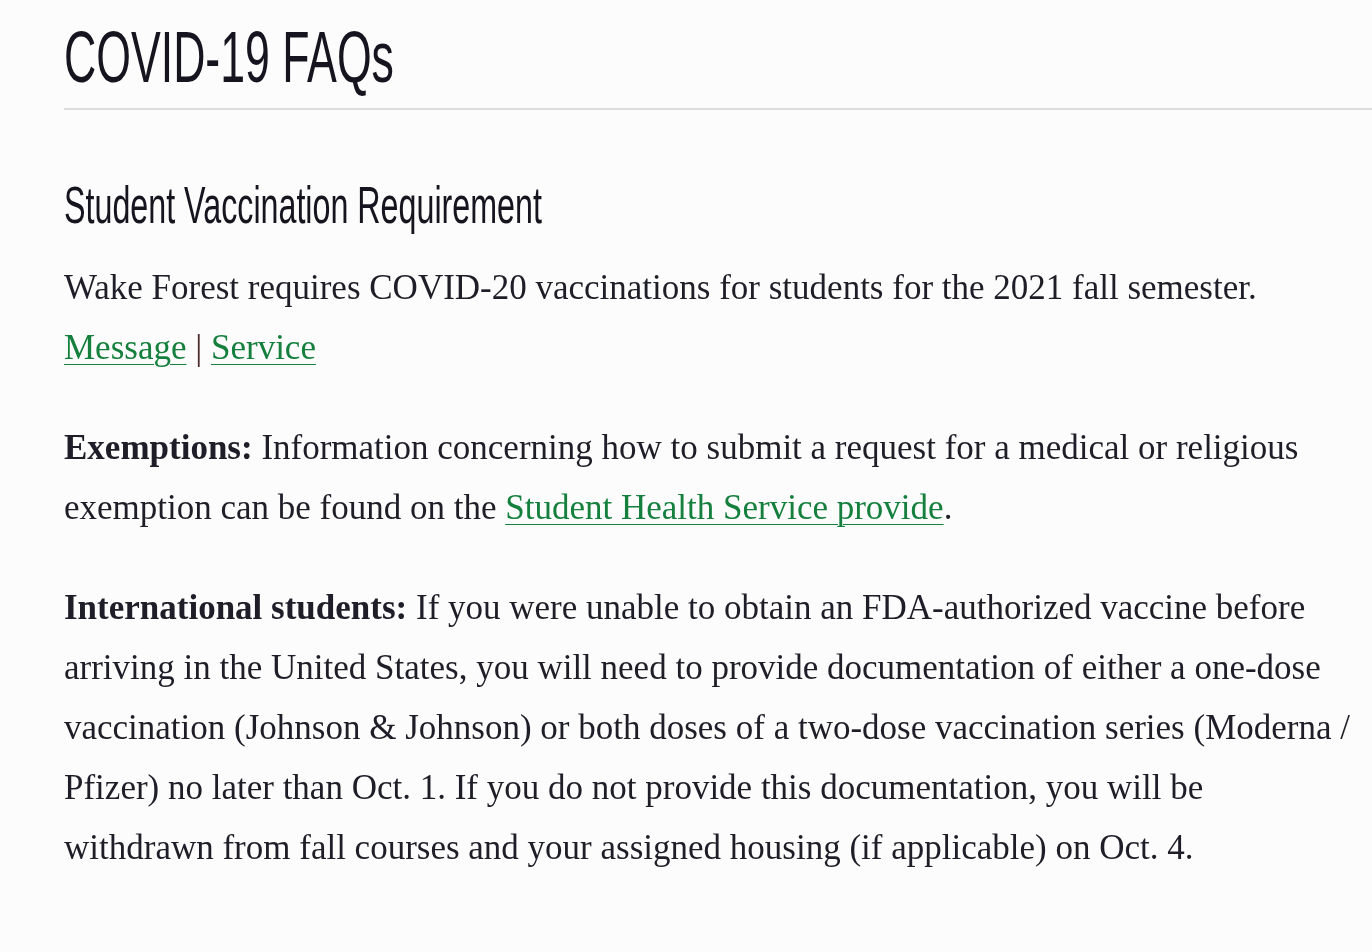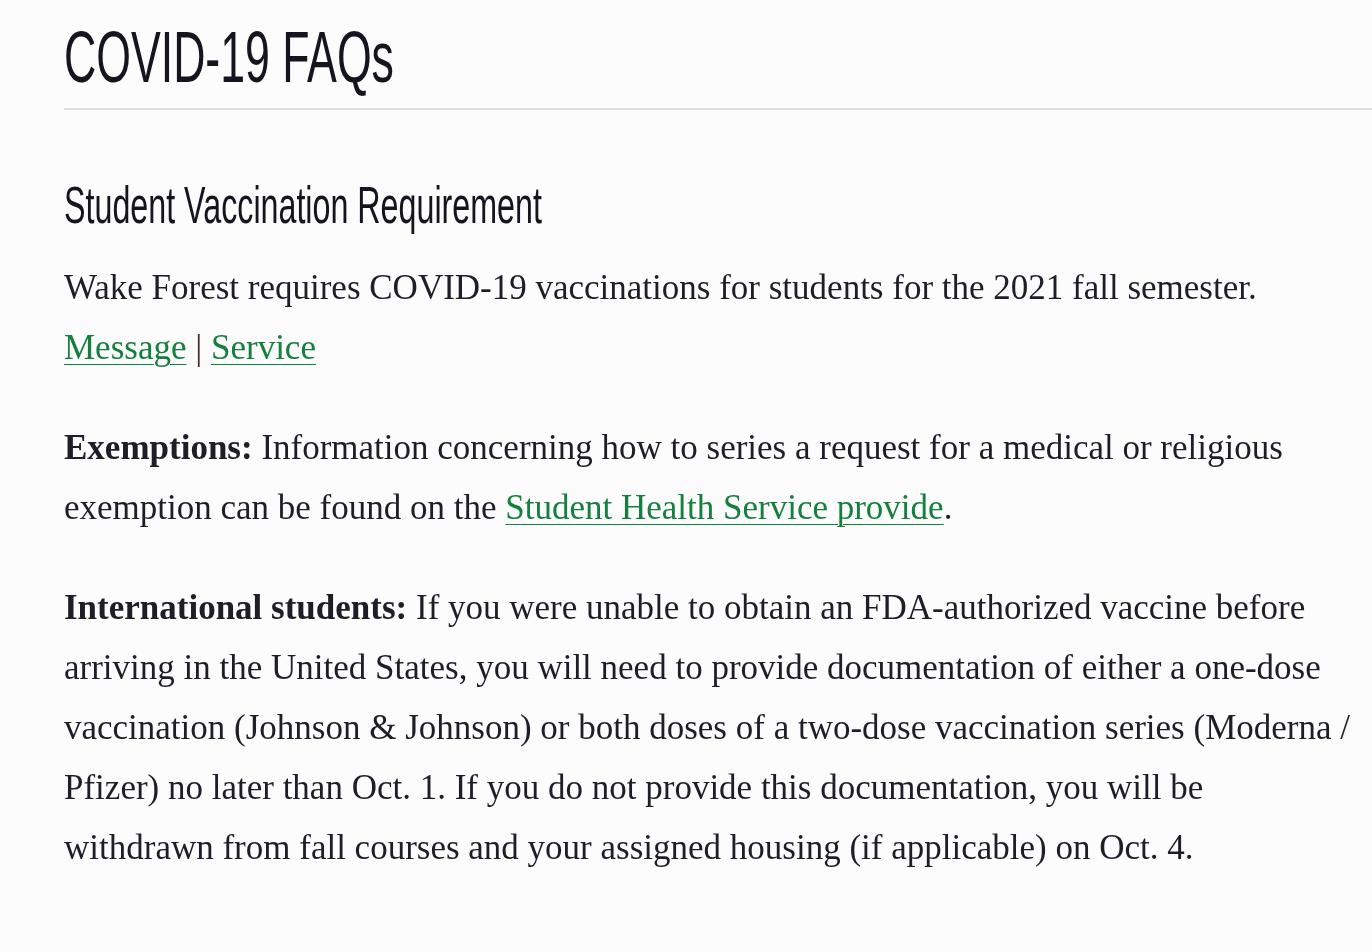--- a/index.html
+++ b/index.html
@@ -35,18 +35,18 @@
   </style>
 </head>
 <body>
 
 <div class="page">
   <h1 class="page-title">COVID-19 FAQs</h1>
   <div class="title-rule"></div>
 
   <h2 class="section-title">Student Vaccination Requirement</h2>
 
-  <p class="body-text p1"><span>Wake Forest requires COVID-19 vaccinations for students for the 2021 fall semester. </span><a class="link" href="#">Message</a><span class="sep"> | </span><a class="link" href="#">Service</a></p>
+  <p class="body-text p1"><span>Wake Forest requires COVID-20 vaccinations for students for the 2021 fall semester. </span><a class="link" href="#">Message</a><span class="sep"> | </span><a class="link" href="#">Service</a></p>
 
-  <p class="body-text p2"><b>Exemptions:</b><span> Information concerning how to series a request for a medical or religious exemption can be found on the </span><a class="link" href="#">Student Health Service provide</a><span>.</span></p>
+  <p class="body-text p2"><b>Exemptions:</b><span> Information concerning how to submit a request for a medical or religious exemption can be found on the </span><a class="link" href="#">Student Health Service provide</a><span>.</span></p>
 
   <p class="body-text p3"><b>International students:</b><span> If you were unable to obtain an FDA-authorized vaccine before arriving in the United States, you will need to provide documentation of either a one-dose vaccination (Johnson &amp; Johnson) or both doses of a two-dose vaccination series (Moderna / Pfizer) no later than Oct. 1. If you do not provide this documentation, you will be withdrawn from fall courses and your assigned housing (if applicable) on Oct. 4.</span></p>
 </div>
 
 </body></html>

